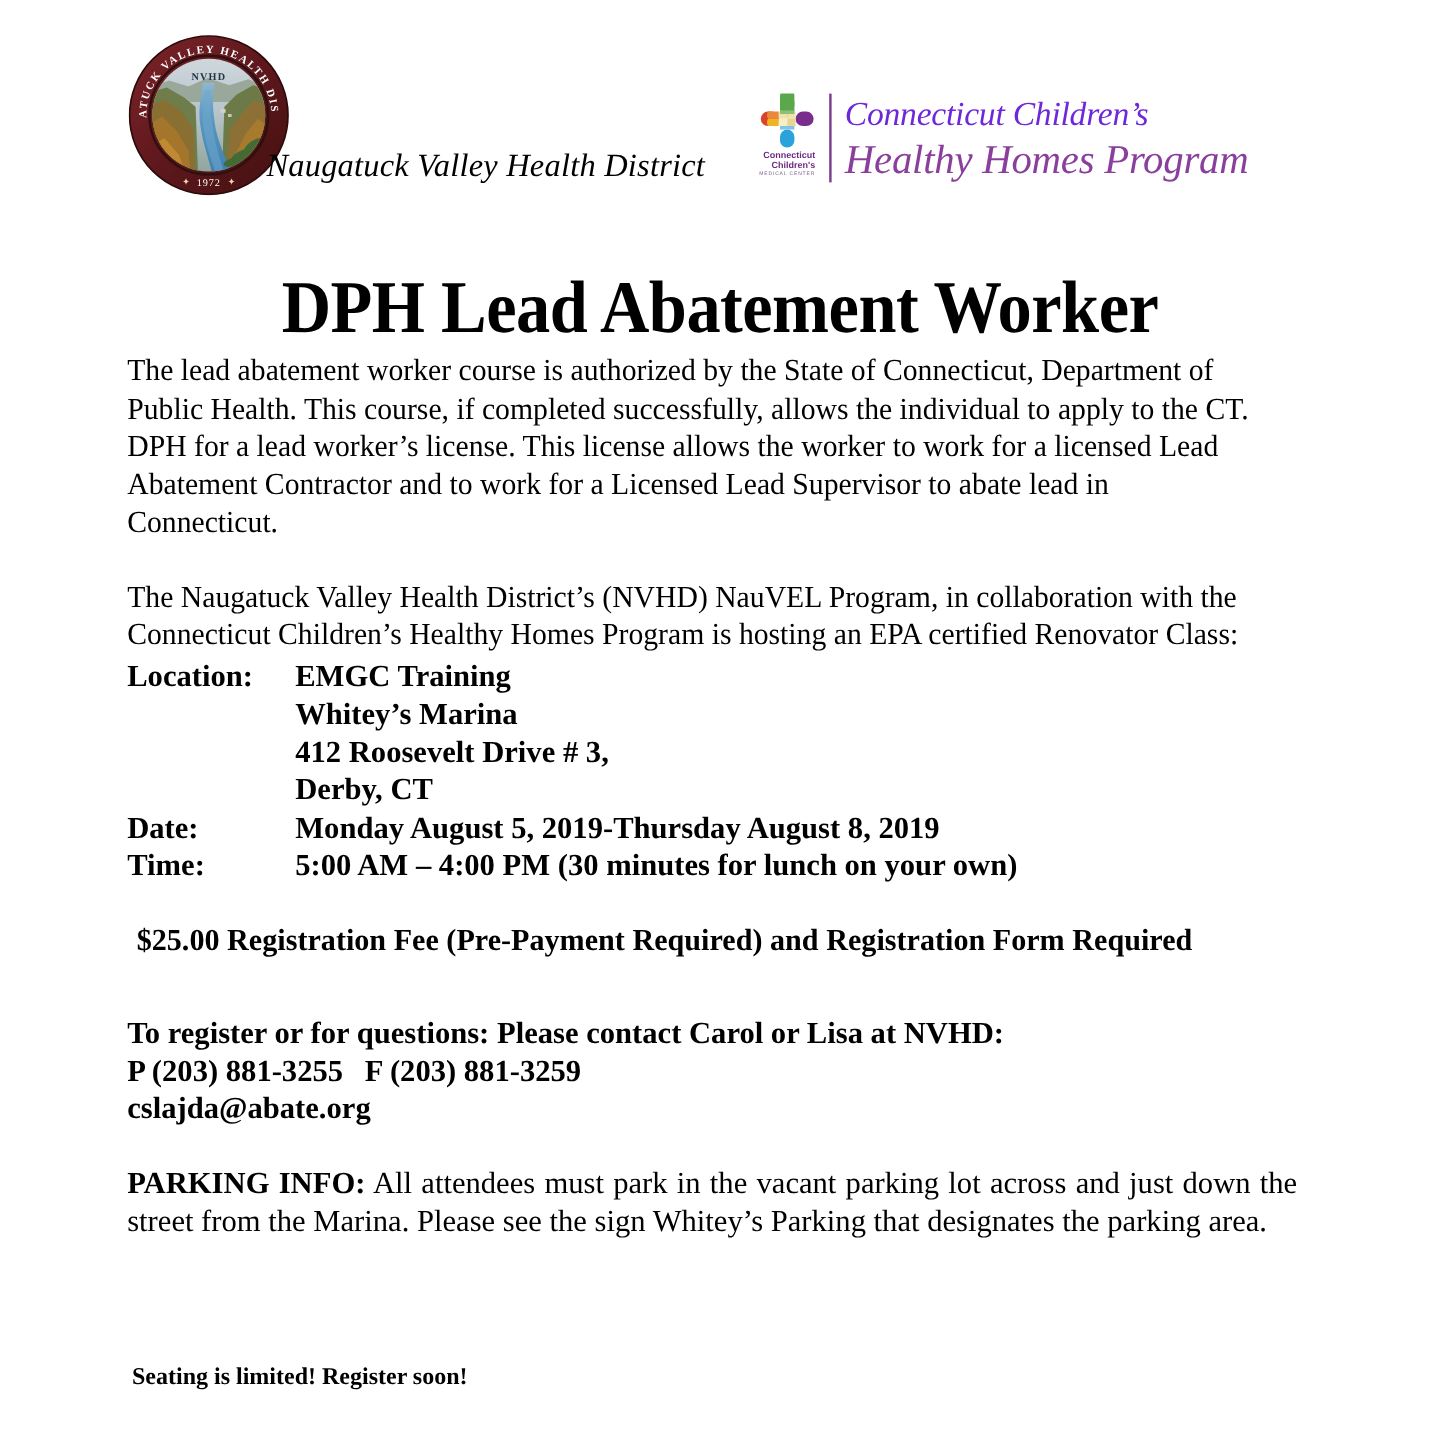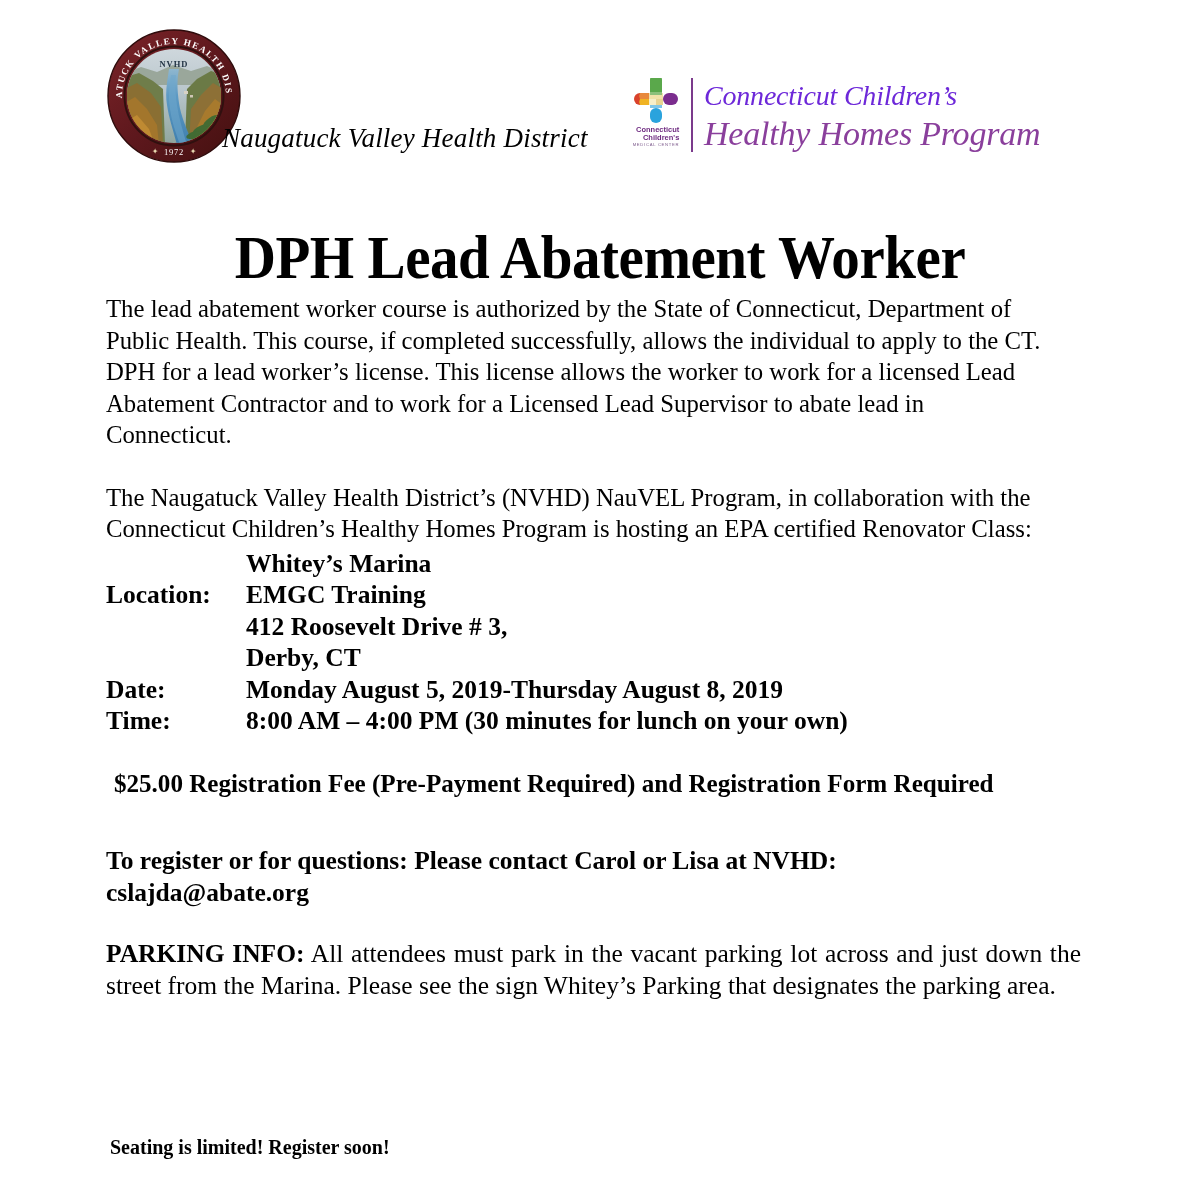--- a/index.html
+++ b/index.html
@@ -314,51 +314,54 @@
 
   <p class="para">The lead abatement worker course is authorized by the State of Connecticut, Department of  Public Health. This course, if completed successfully, allows the individual to apply to the CT. DPH for a lead worker’s license. This license allows the worker to work for a licensed Lead Abatement Contractor and to work for a Licensed Lead Supervisor to abate lead in Connecticut.</p>
 
   <div class="spacer-sm"></div>
 
   <p class="para">The Naugatuck Valley Health District’s (NVHD) NauVEL Program, in collaboration with the Connecticut Children’s Healthy Homes Program is hosting an EPA certified Renovator Class:</p>
 
   <div class="details">
 
     <div class="drow">
+      <div class="dlabel">Location:</div>
+      <div class="dvalue">EMGC Training</div>
+    </div>
+    <div class="drow">
       <div class="dlabel"></div>
       <div class="dvalue">Whitey’s Marina</div>
     </div>
     <div class="drow">
-      <div class="dlabel">Location:</div>
-      <div class="dvalue">EMGC Training</div>
-    </div>
-    <div class="drow">
       <div class="dlabel"></div>
       <div class="dvalue">412 Roosevelt Drive # 3,</div>
     </div>
     <div class="drow">
       <div class="dlabel"></div>
       <div class="dvalue">Derby, CT</div>
     </div>
 
     <div class="drow">
       <div class="dlabel">Date:</div>
       <div class="dvalue">Monday August 5, 2019-Thursday August 8, 2019</div>
     </div>
 
     <div class="drow">
       <div class="dlabel">Time:</div>
-      <div class="dvalue">8:00 AM – 4:00 PM  (30 minutes for lunch on your own)</div>
+      <div class="dvalue">5:00 AM – 4:00 PM  (30 minutes for lunch on your own)</div>
     </div>
   </div>
 
   <div class="fee-line">$25.00 Registration Fee (Pre-Payment Required) and Registration Form Required</div>
 
   <div class="contact">
     <div>To register or for questions: Please contact Carol or Lisa at NVHD:</div>
+    <div>
+      <span>P (203) 881-3255</span><span class="phone-gap"></span><span>F (203) 881-3259</span>
+    </div>
     <div>cslajda@abate.org</div>
   </div>
 
   <p class="parking"><b>PARKING INFO:</b><span> All attendees must park in the vacant parking lot across and just down the street from the Marina. Please see the sign Whitey’s Parking that designates the parking area.</span></p>
 
 </div>
 
 <div class="footer-note">Seating is limited! Register soon!</div>
 
 </body></html>

